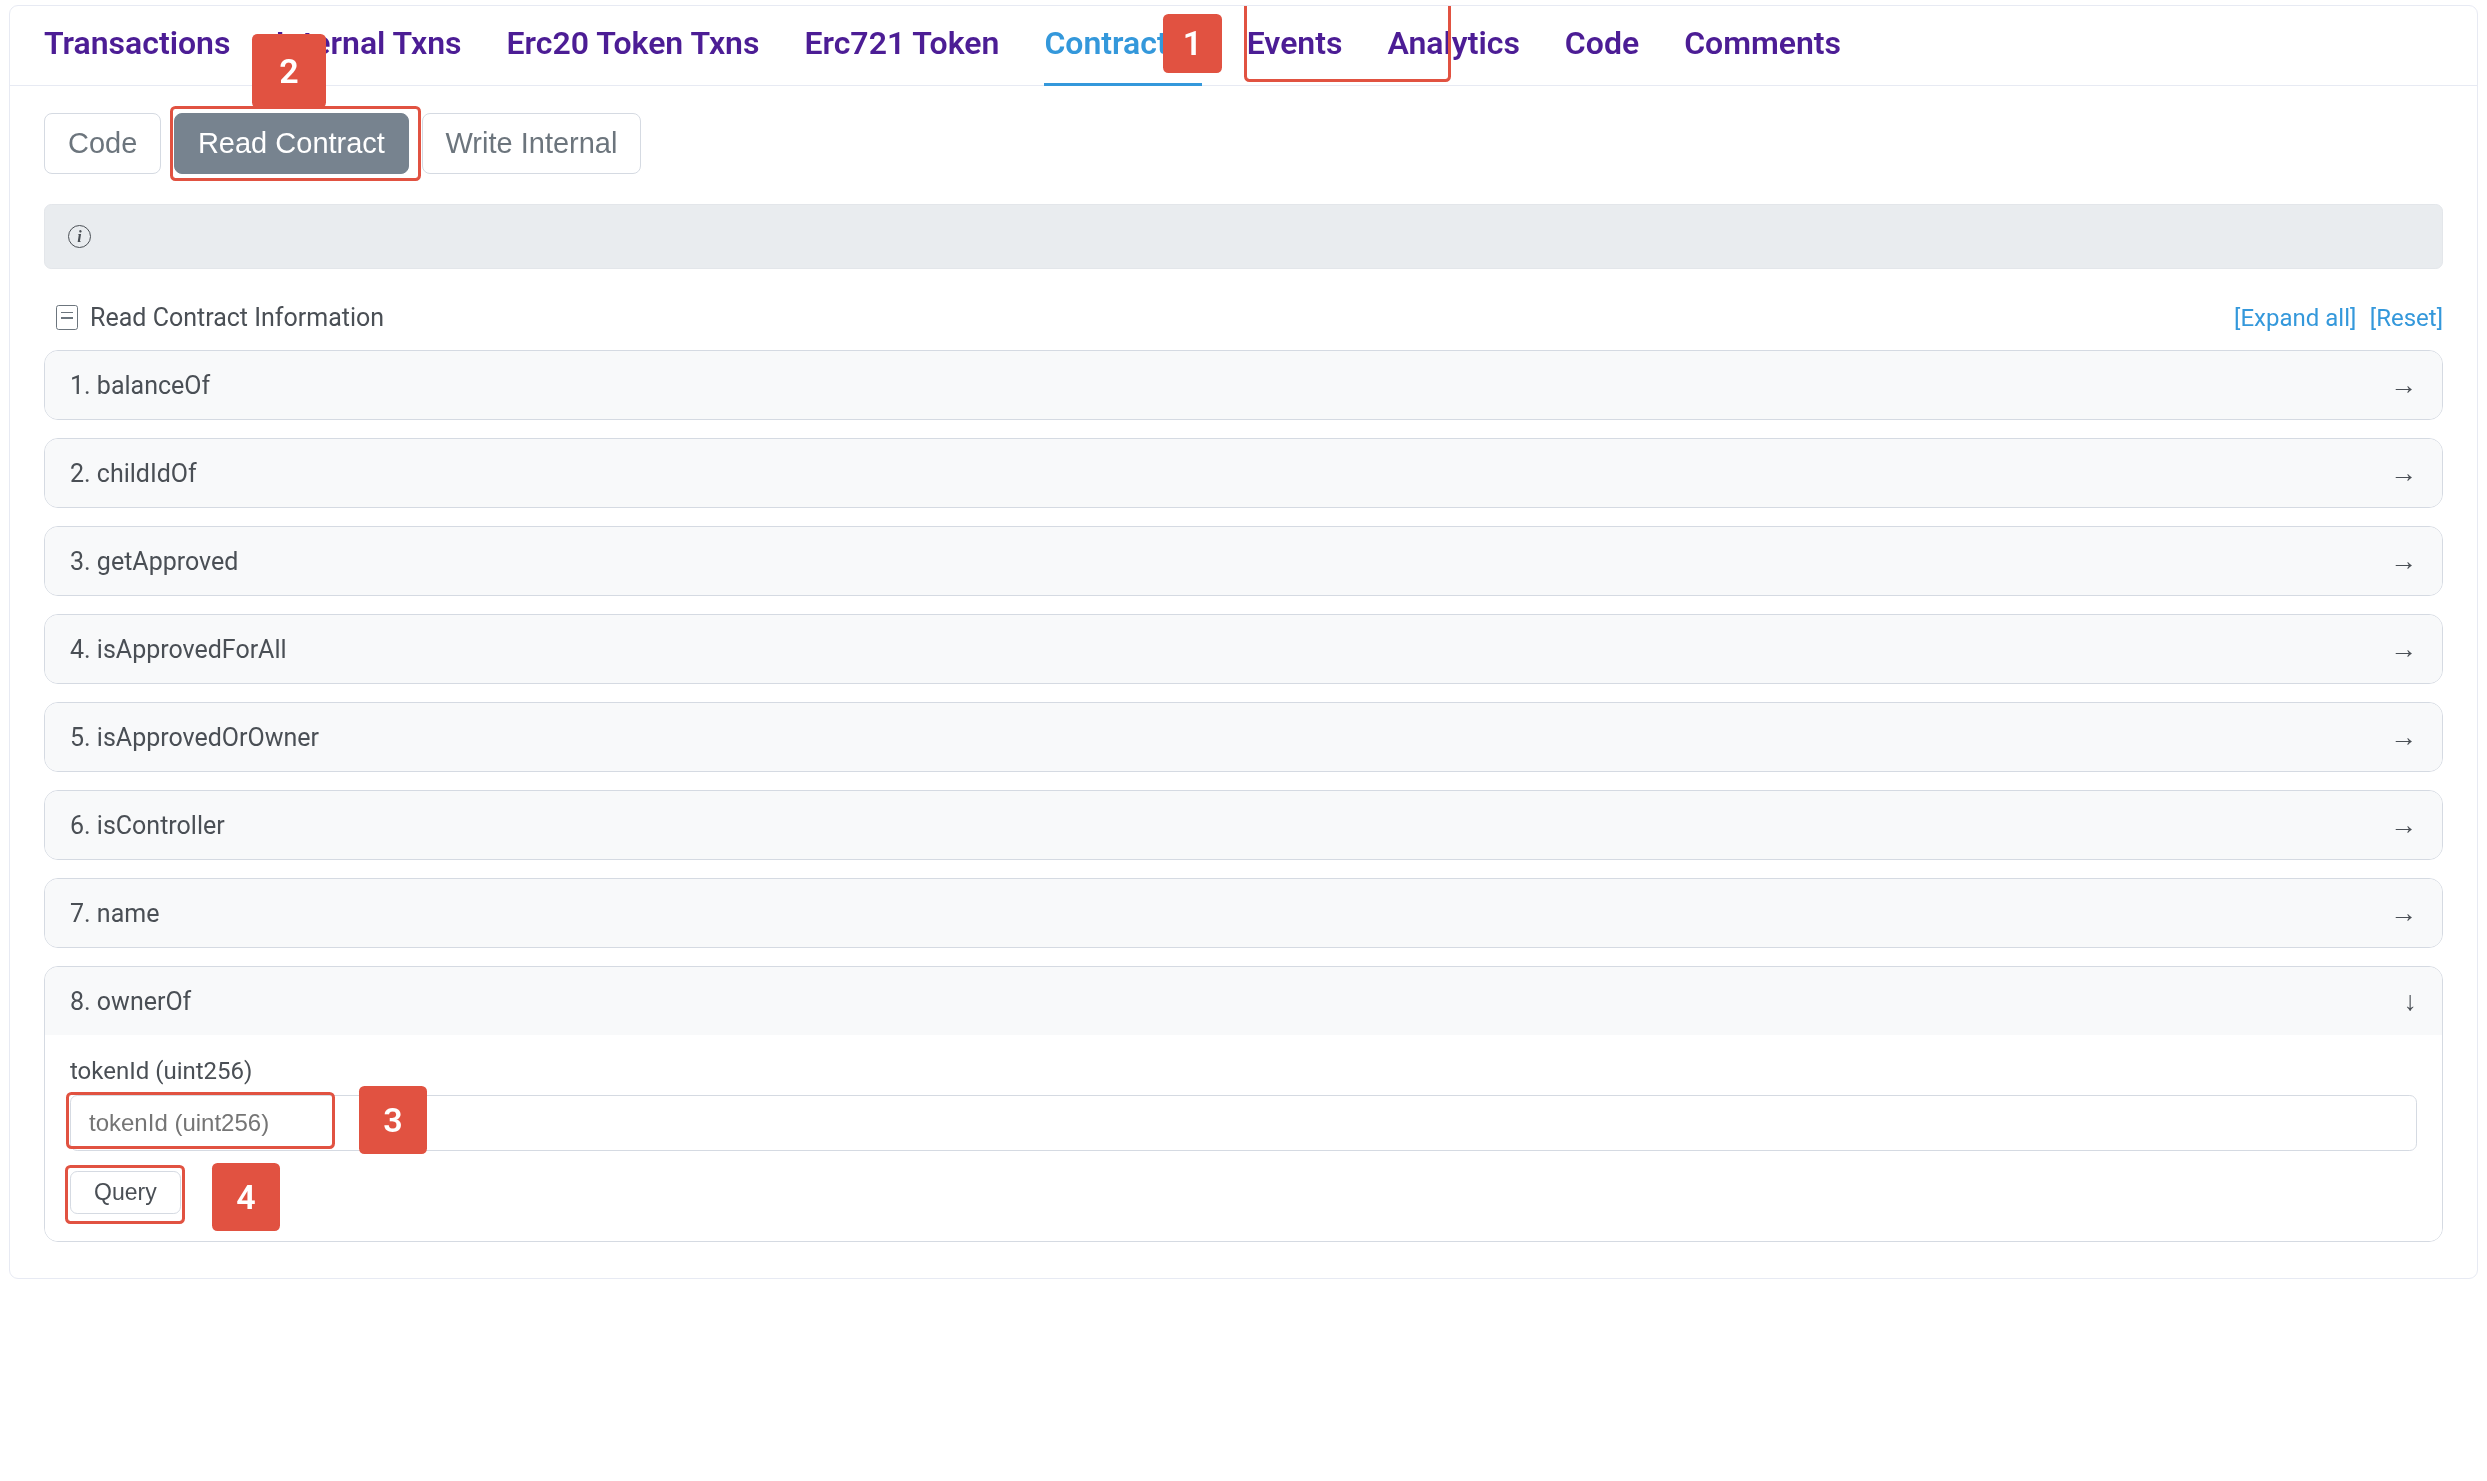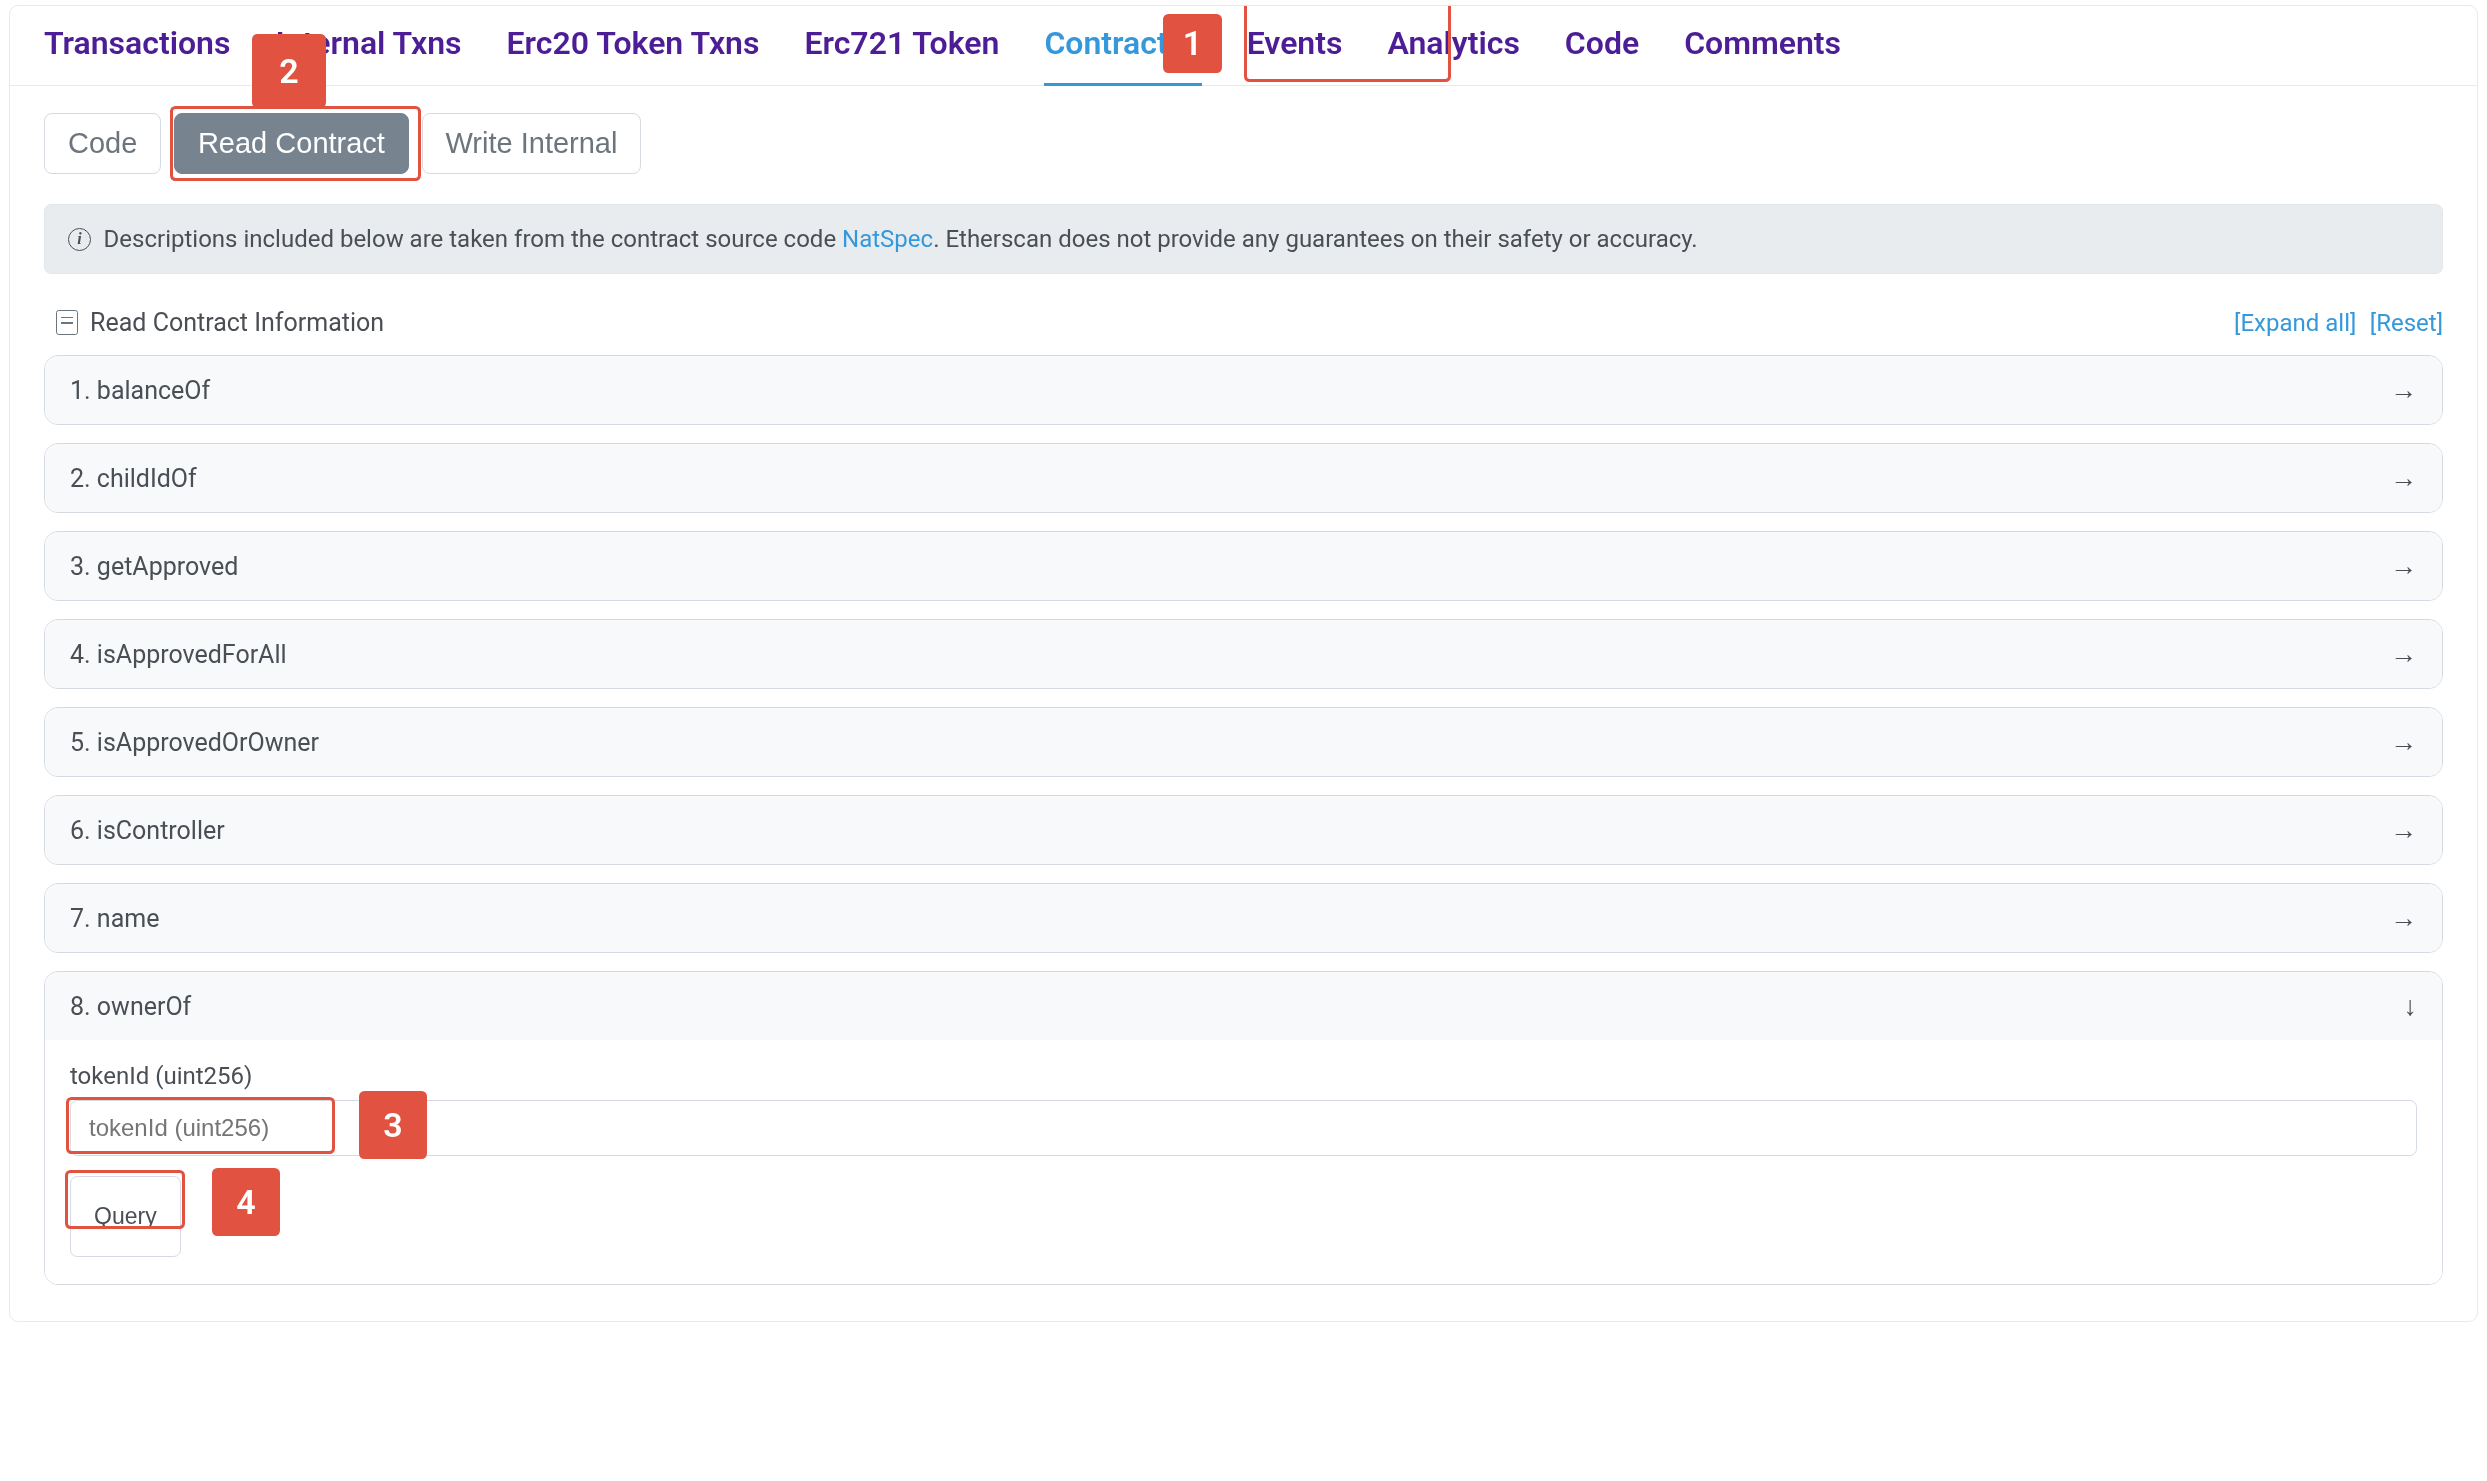--- a/index.html
+++ b/index.html
@@ -190,21 +190,21 @@
   .input-row input[type=text] {
     width: 100%;
     font-size: 24px;
     padding: 12.6px 18px;
     border: 0.9px solid #d5dae2;
     border-radius: 7.2px;
     color: #6c757d;
   }
   .query-btn {
     font-size: 23px;
-    padding: 26px 23px;
+    padding: 7px 23px;
     background: #fff;
     border: 0.9px solid #d5dae2;
     border-radius: 7.2px;
     cursor: pointer;
     color: #4a4f55;
     margin-top: 20px;
   }
   .return-type {
     margin-top: 23px;
     font-family: "Courier New", monospace;
@@ -250,23 +250,20 @@
     <button class="subtab">Write Internal</button>
 
     <div class="callout-box" style="left:160px; top:20px; width:251px; height:75px;"></div>
     <div class="callout-num" style="left:242px; top:-52px; width:74px; height:74px;">2</div>
   </div>
 
   <div class="content">
 
     <div class="notice">
       <span class="info-circle">i</span>
-      <span>
-        <span>Descriptions included below are taken from the contract source code </span><a href="#">NatSpec</a><span>. Etherscan does not provide any guarantees on their safety or accuracy.</span>
-      </span>
     </div>
 
     <div class="section-header">
       <div class="left">
         <span class="doc-icon"></span>
         <span>Read Contract Information</span>
       </div>
       <div class="right">
         <a href="#">[Expand all]</a>
         <a href="#">[Reset]</a>

